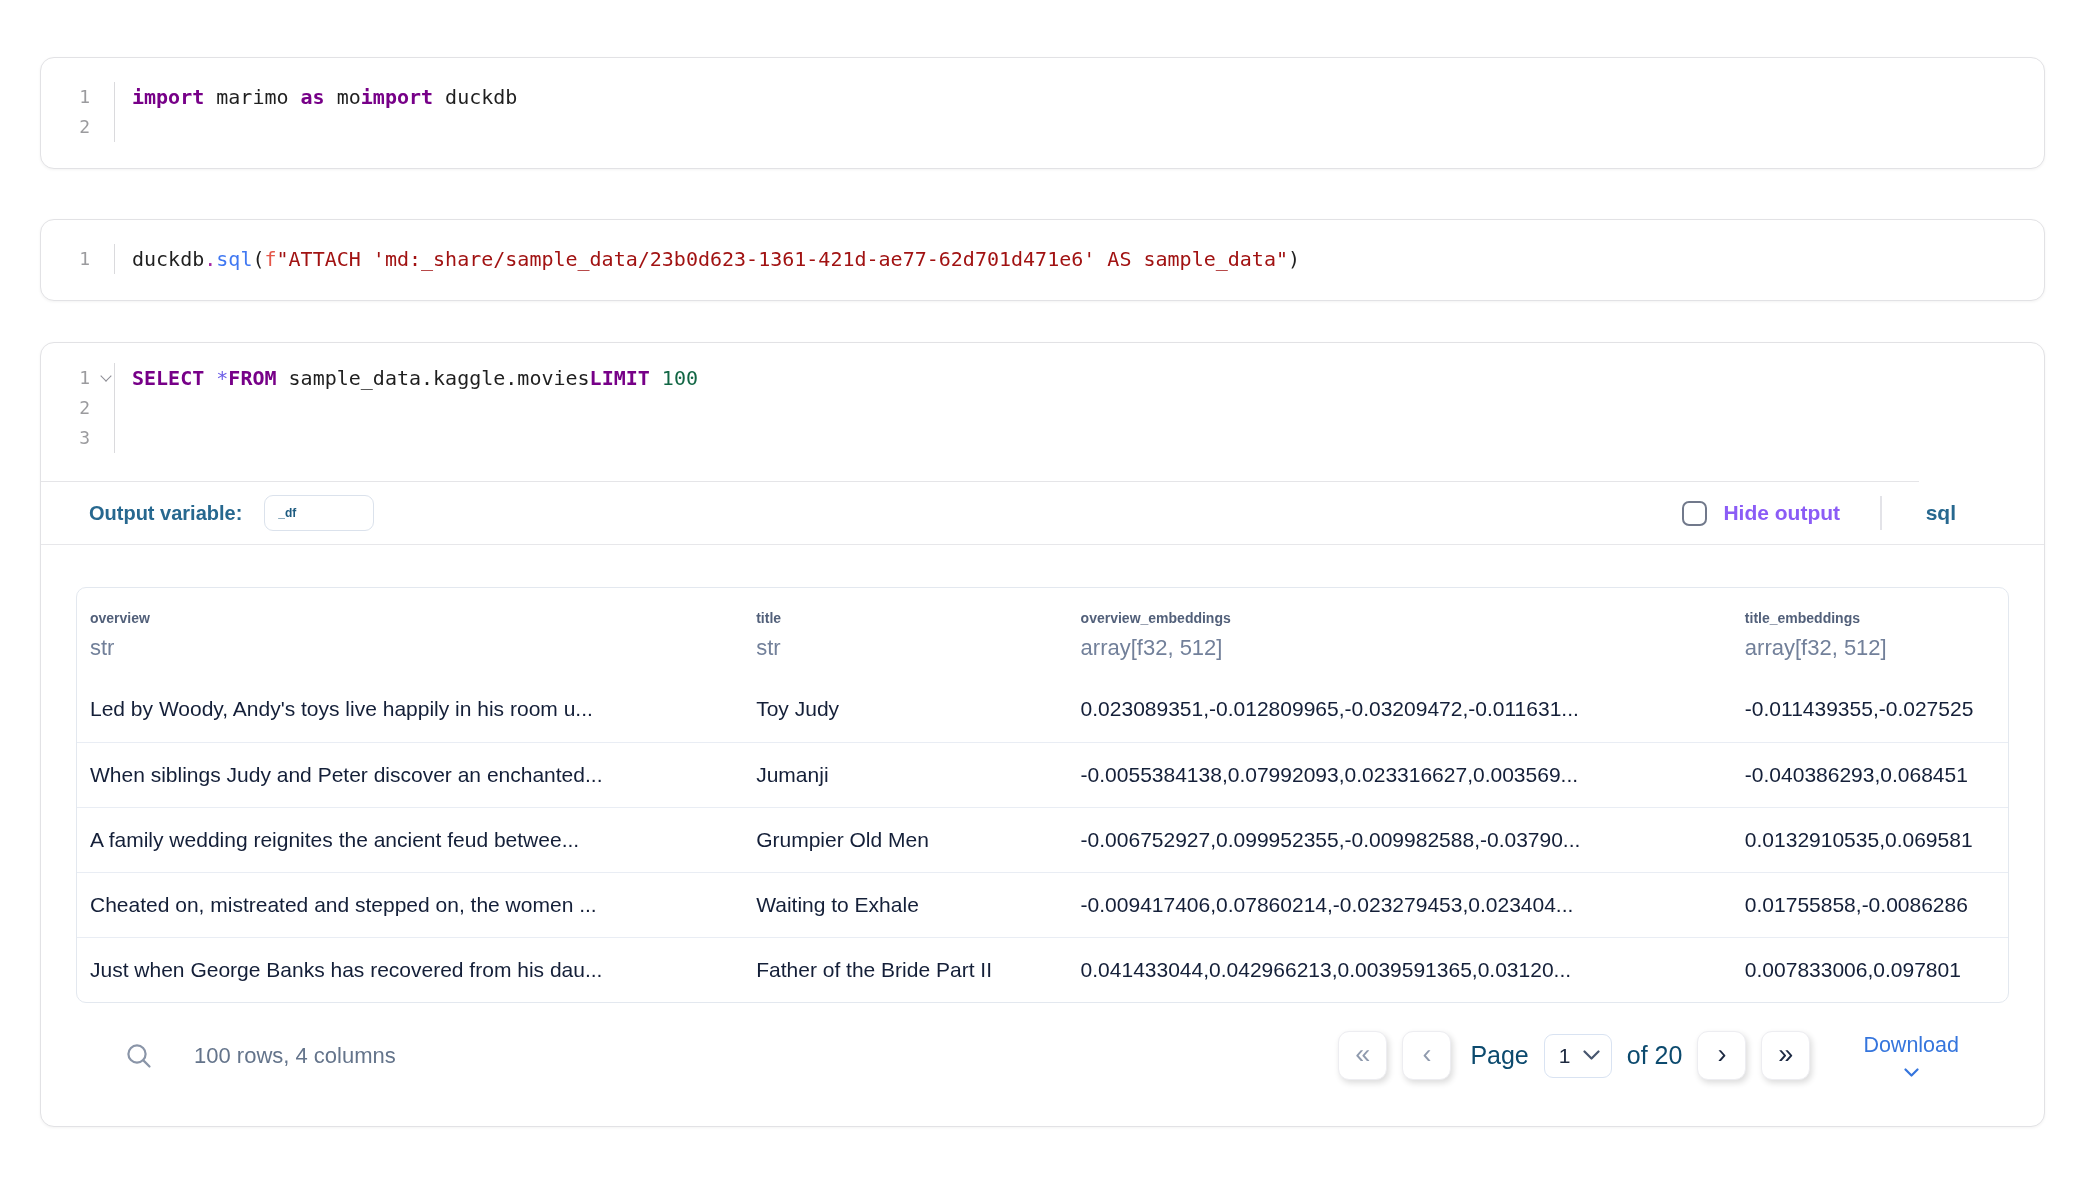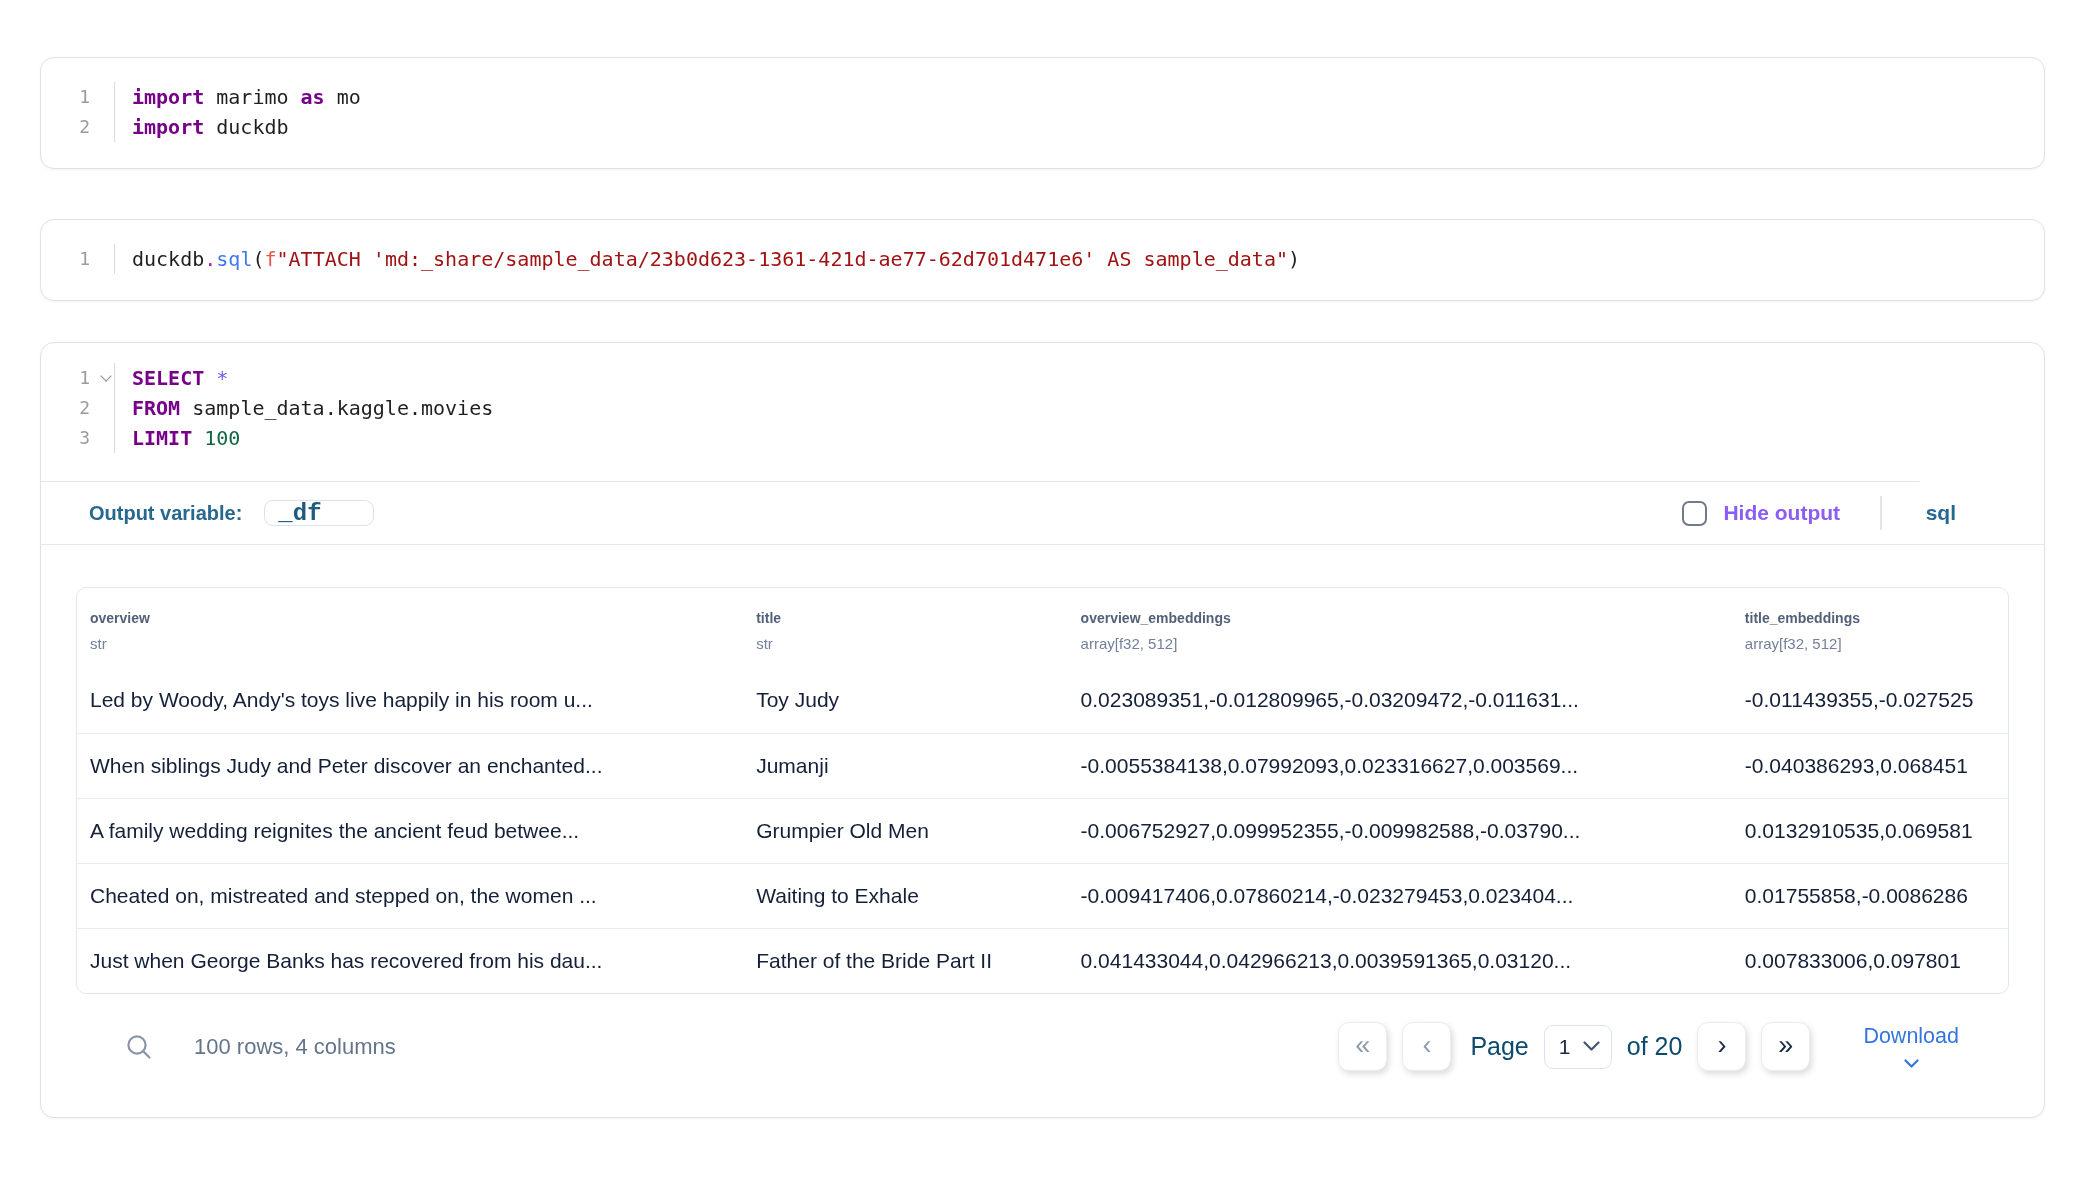--- a/index.html
+++ b/index.html
@@ -28,21 +28,21 @@
   .gutter .ln {
     height:30px; line-height:30px; text-align:right; padding-right:24px;
     color:#9b9b9e; font-family:"DejaVu Sans Mono", monospace; font-size:18px;
     position:relative;
   }
   .gutter .fold {
     position:absolute; right:4px; top:9px; width:8px; height:8px;
     border-right:1.8px solid #8d8d95; border-bottom:1.8px solid #8d8d95;
     transform:rotate(45deg);
   }
-  .lines { display:flex; flex-direction:column; padding-left:17px; }
+  .lines { display:flex; flex-direction:row; padding-left:17px;text-align:center; }
   .cl {
     height:30px; line-height:30px; white-space:pre;
     font-family:"DejaVu Sans Mono", monospace; font-size:20px; color:#1f1f1f;
   }
   .tok-kw   { color:#770088; font-weight:bold; }
   .tok-pl   { color:#1f1f1f; }
   .tok-str  { color:#a11212; }
   .tok-fstr { color:#e45649; }
   .tok-fn   { color:#4078f2; }
   .tok-dot  { color:#a626a4; }
@@ -51,45 +51,45 @@
 
   
   .divider1 { border-top:1.6px solid #e5e5e8; width:1878px; margin-top:28px; }
   .divider2 { border-top:1.6px solid #e7e7ea; width:100%; }
   .outvar-row {
     height:62px; display:flex; align-items:center;
     padding-left:48px; padding-right:88px;
   }
   .outvar-label { font-size:20px; font-weight:bold; color:#27688f; }
   .outvar-input {
-    margin-left:22px; width:110px; height:26px;
+    margin-left:22px; width:110px; height:36px;
     border:1.6px solid #dbe2ec; border-radius:9px;
-    font-family:Liberation Mono, monospace;
-    padding:0 0 0 13px; font-size:24px; font-weight:bold; color:#1d5b80;
+    font-family:Liberation Sans, sans-serif;
+    padding:0 0 0 13px; font-size:12px; font-weight:bold; color:#1d5b80;
     outline:none; background:#fff;
   }
   .outvar-right { margin-left:auto; display:flex; align-items:center; }
   .checkbox {
     width:25px; height:25px; border:2.2px solid #71798b; border-radius:7px;
     background:#fff; flex:0 0 25px;
   }
   .hide-output-label { margin-left:16px; font-size:21px; font-weight:bold; color:#8b5cf6; }
   .vdiv { width:1.6px; height:34px; background:#e3e3e8; margin:0 44px 0 40px; }
   .lang-label { font-size:21px; font-weight:bold; color:#27688f; }
 
   
   .output-area { padding:42px 35px 0 35px; }
   .tablecard {
     border:1.6px solid #e3e8ef; border-radius:10px; overflow:hidden;
     background:#fff;
   }
   table { width:100%; border-collapse:collapse; table-layout:fixed; }
   th { text-align:left; padding:22px 0 16px 13px; vertical-align:top; font-weight:normal; }
   .colname { font-size:14px; font-weight:bold; color:#52607a; }
-  .coltype { font-size:15px; color:#72809a; margin-top:9px; }
+  .coltype { font-size:22px; color:#72809a; margin-top:9px; }
   td {
     height:65px; padding-left:13px; font-size:21px; color:#141f38;
     white-space:nowrap; overflow:hidden; border-top:1.5px solid #e9edf4;
   }
   tbody tr:first-child td { border-top:none; }
 
   
   .tfooter {
     display:flex; align-items:center;
     padding:28px 50px 46px 48px;

